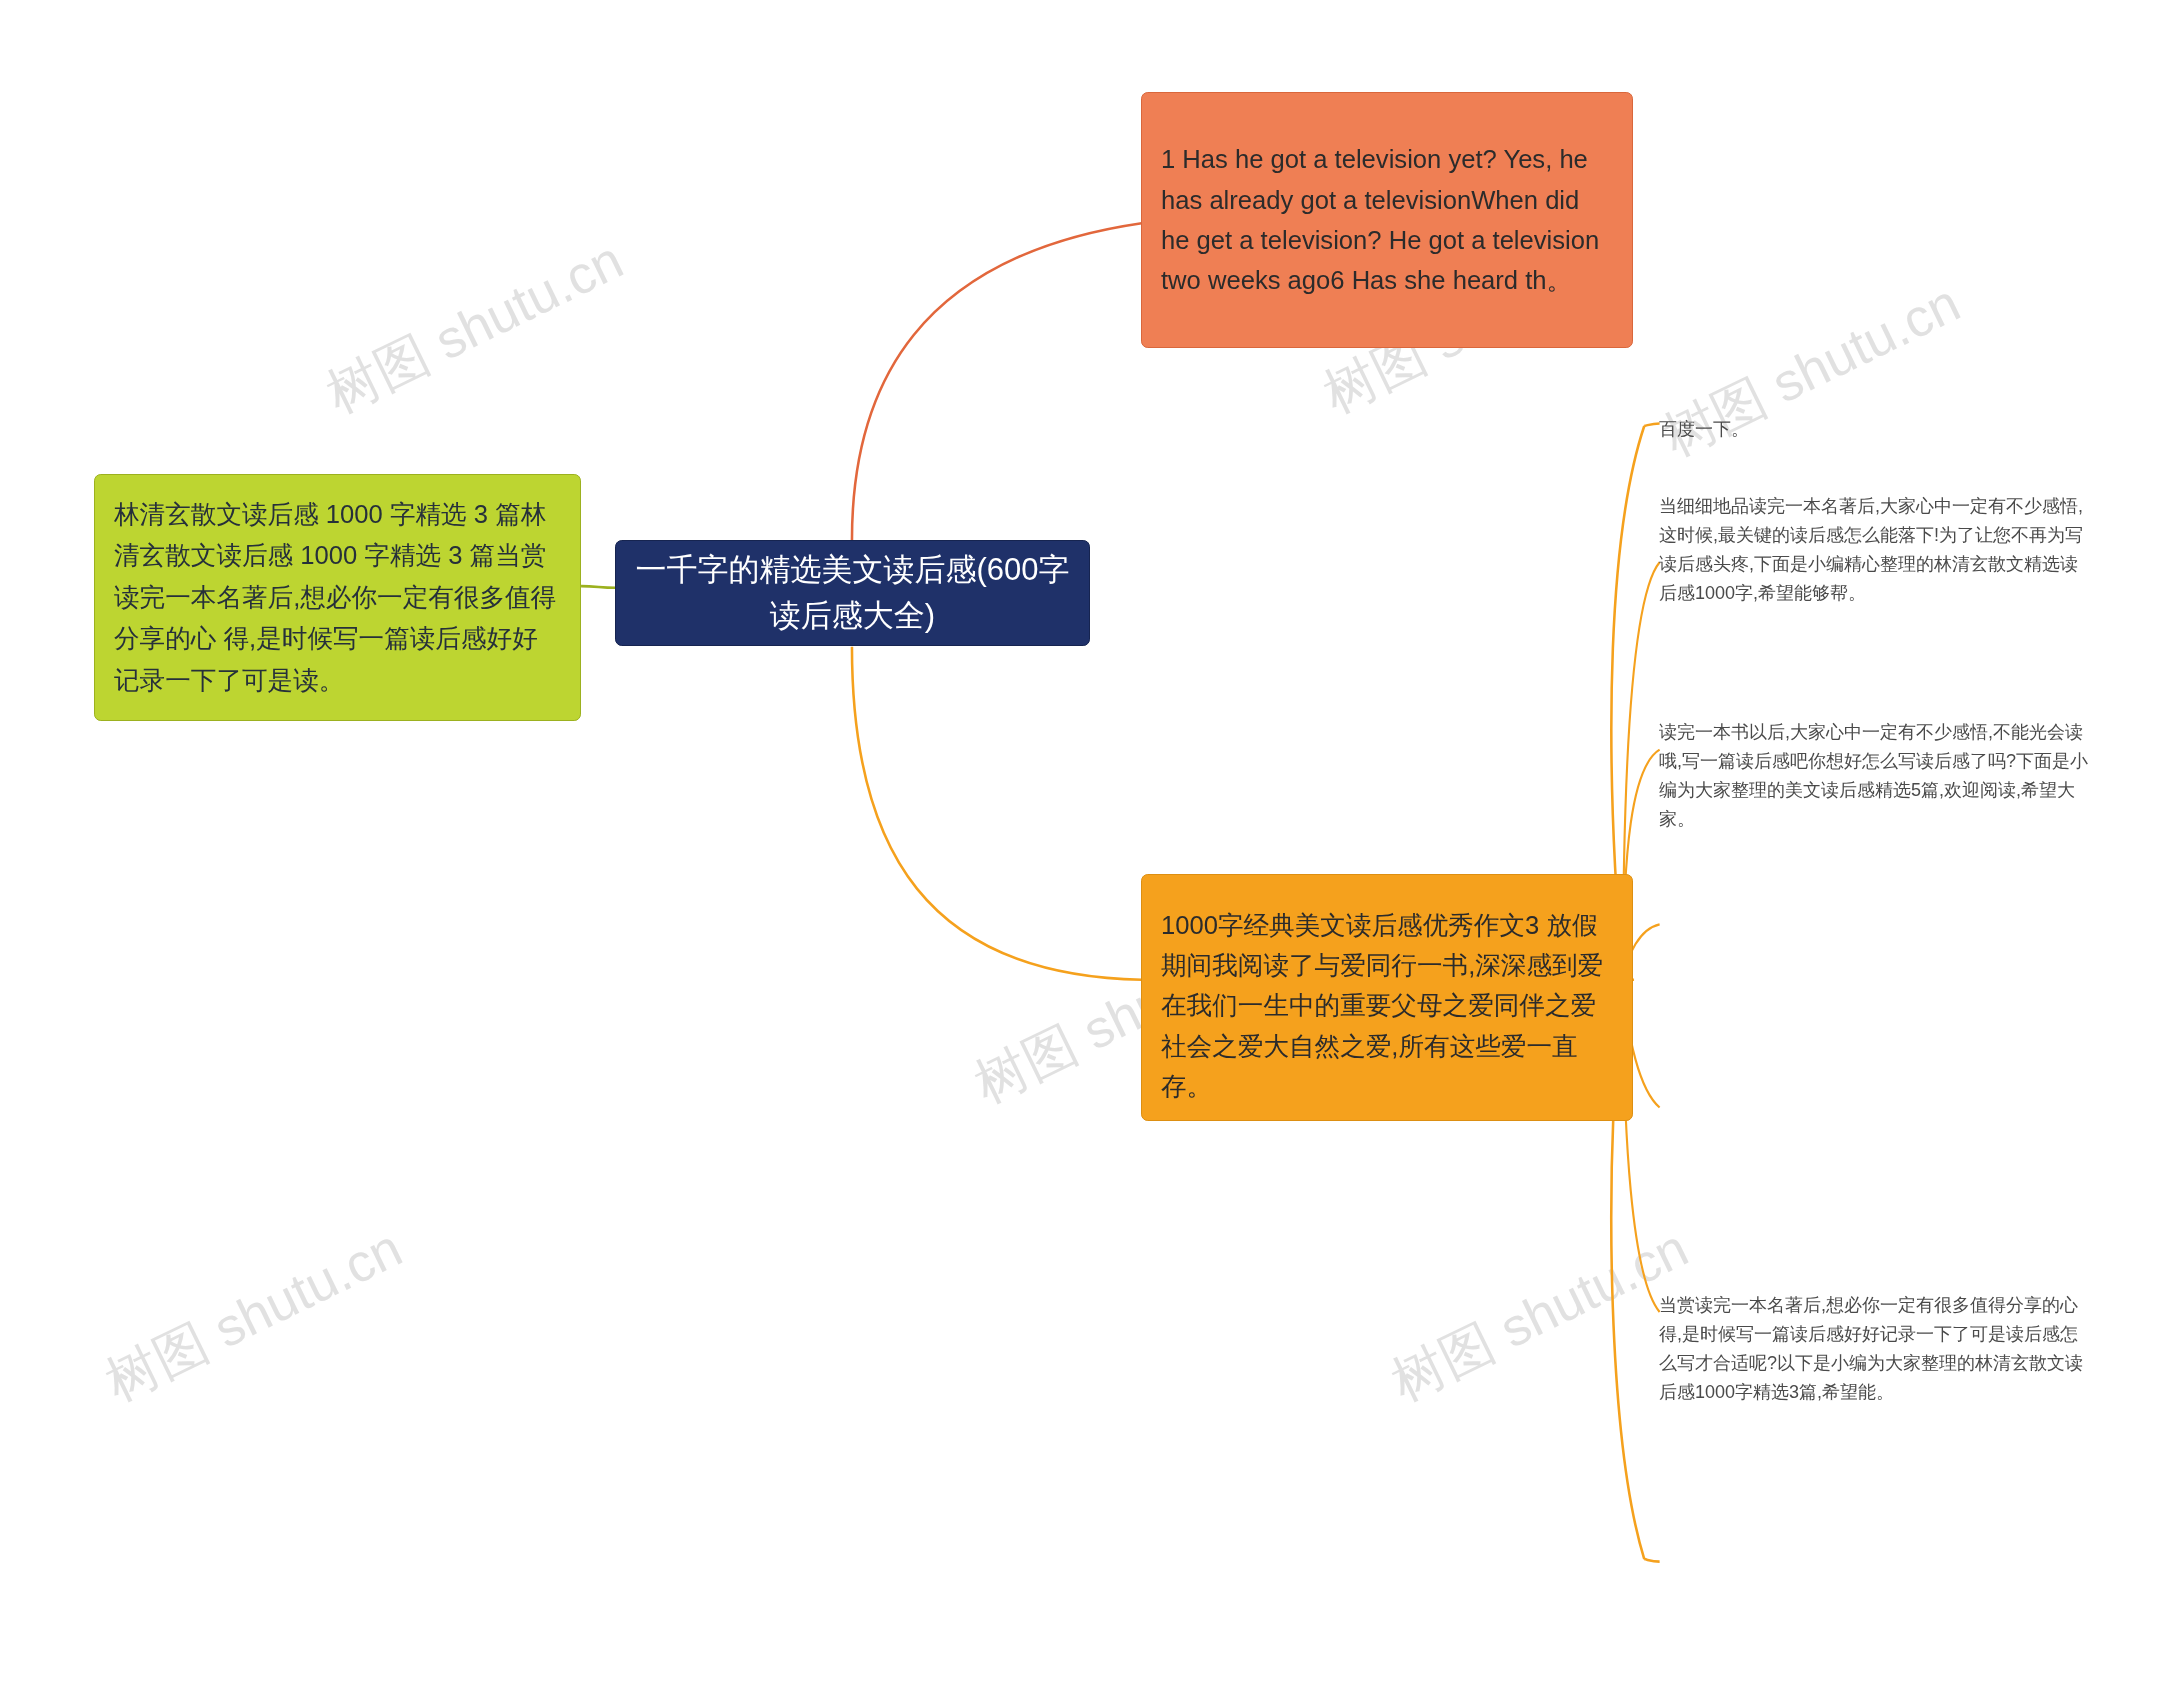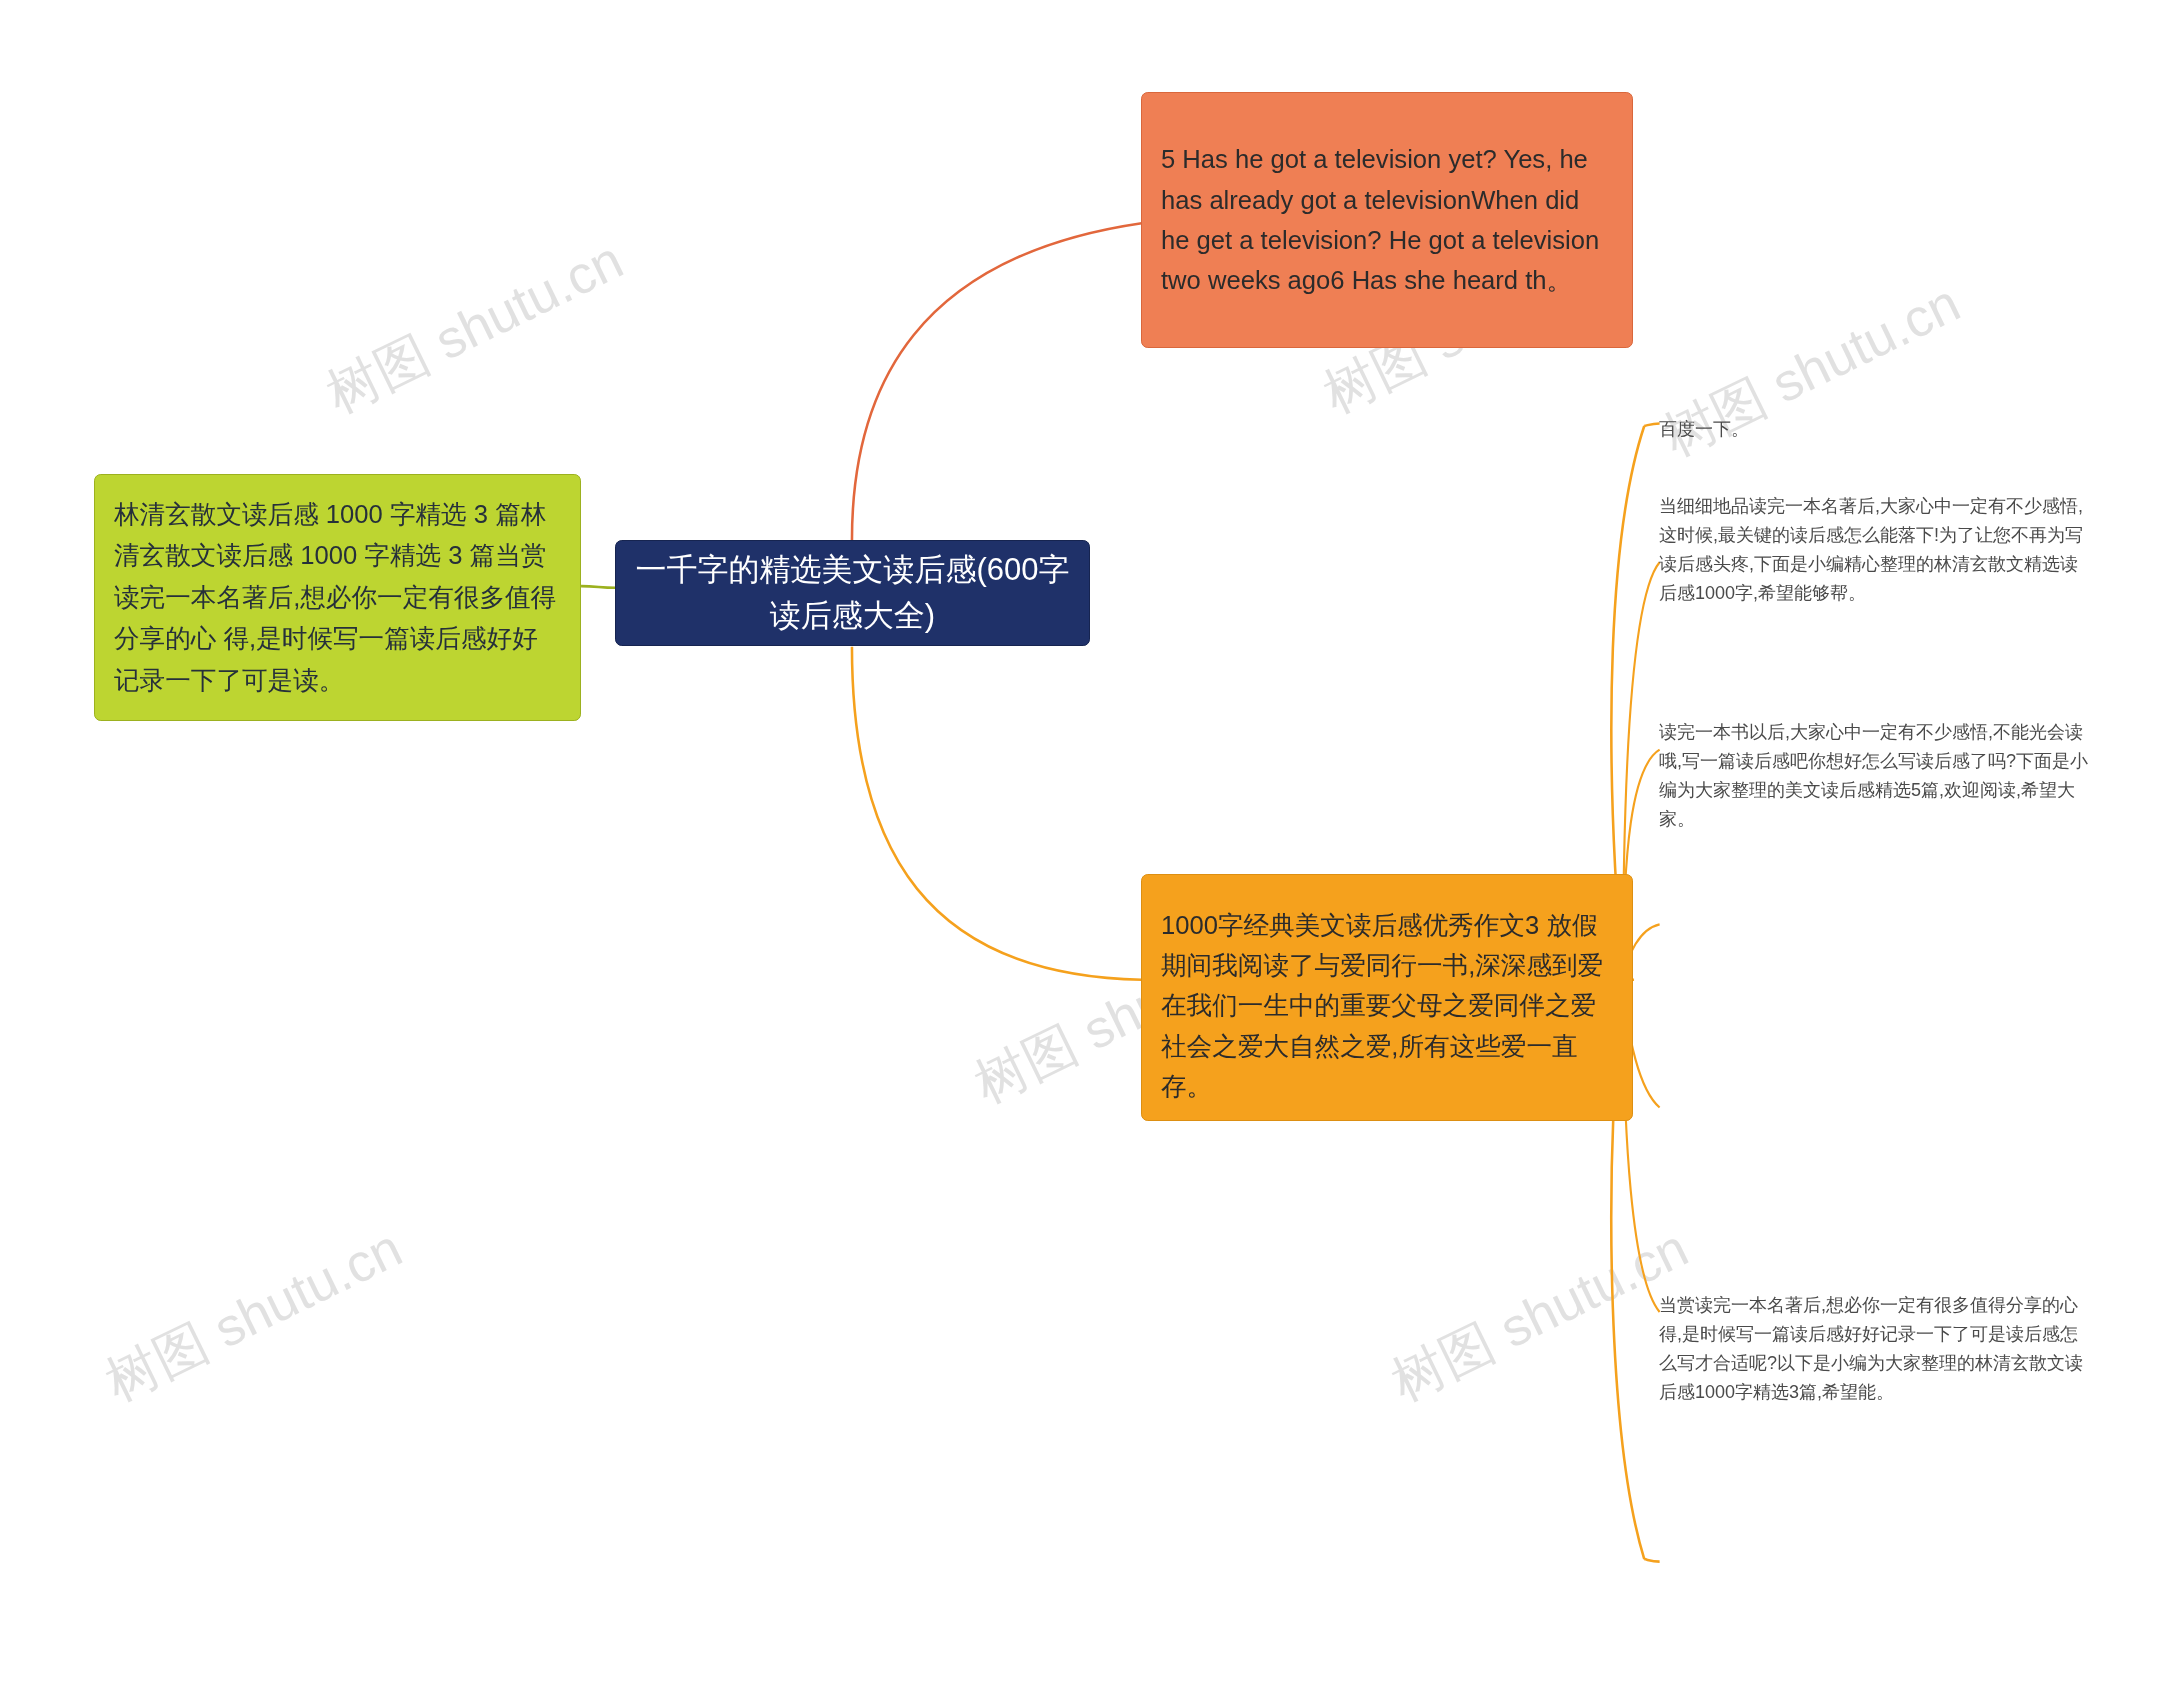--- a/index.html
+++ b/index.html
@@ -164,21 +164,21 @@
 
   <div class="node" id="root-node">
     <div class="node-text">一千字的精选美文读后感(600字读后感大全)</div>
   </div>
 
   <div class="node" id="node-green">
     <div class="node-text">林清玄散文读后感 1000 字精选 3 篇林清玄散文读后感 1000 字精选 3 篇当赏读完一本名著后,想必你一定有很多值得分享的心 得,是时候写一篇读后感好好记录一下了可是读。</div>
   </div>
 
   <div class="node" id="node-red">
-    <div class="node-text">5 Has he got a television yet? Yes, he has already got a televisionWhen did he get a television? He got a television two weeks ago6 Has she heard th。</div>
+    <div class="node-text">1 Has he got a television yet? Yes, he has already got a televisionWhen did he get a television? He got a television two weeks ago6 Has she heard th。</div>
   </div>
 
   <div class="node" id="node-orange">
     <div class="node-text">1000字经典美文读后感优秀作文3 放假期间我阅读了与爱同行一书,深深感到爱在我们一生中的重要父母之爱同伴之爱社会之爱大自然之爱,所有这些爱一直存。</div>
   </div>
 
   <div class="leaf" style="top:415px;">
     <span>百度一下。</span>
   </div>
   <div class="leaf" style="top:492px;">

